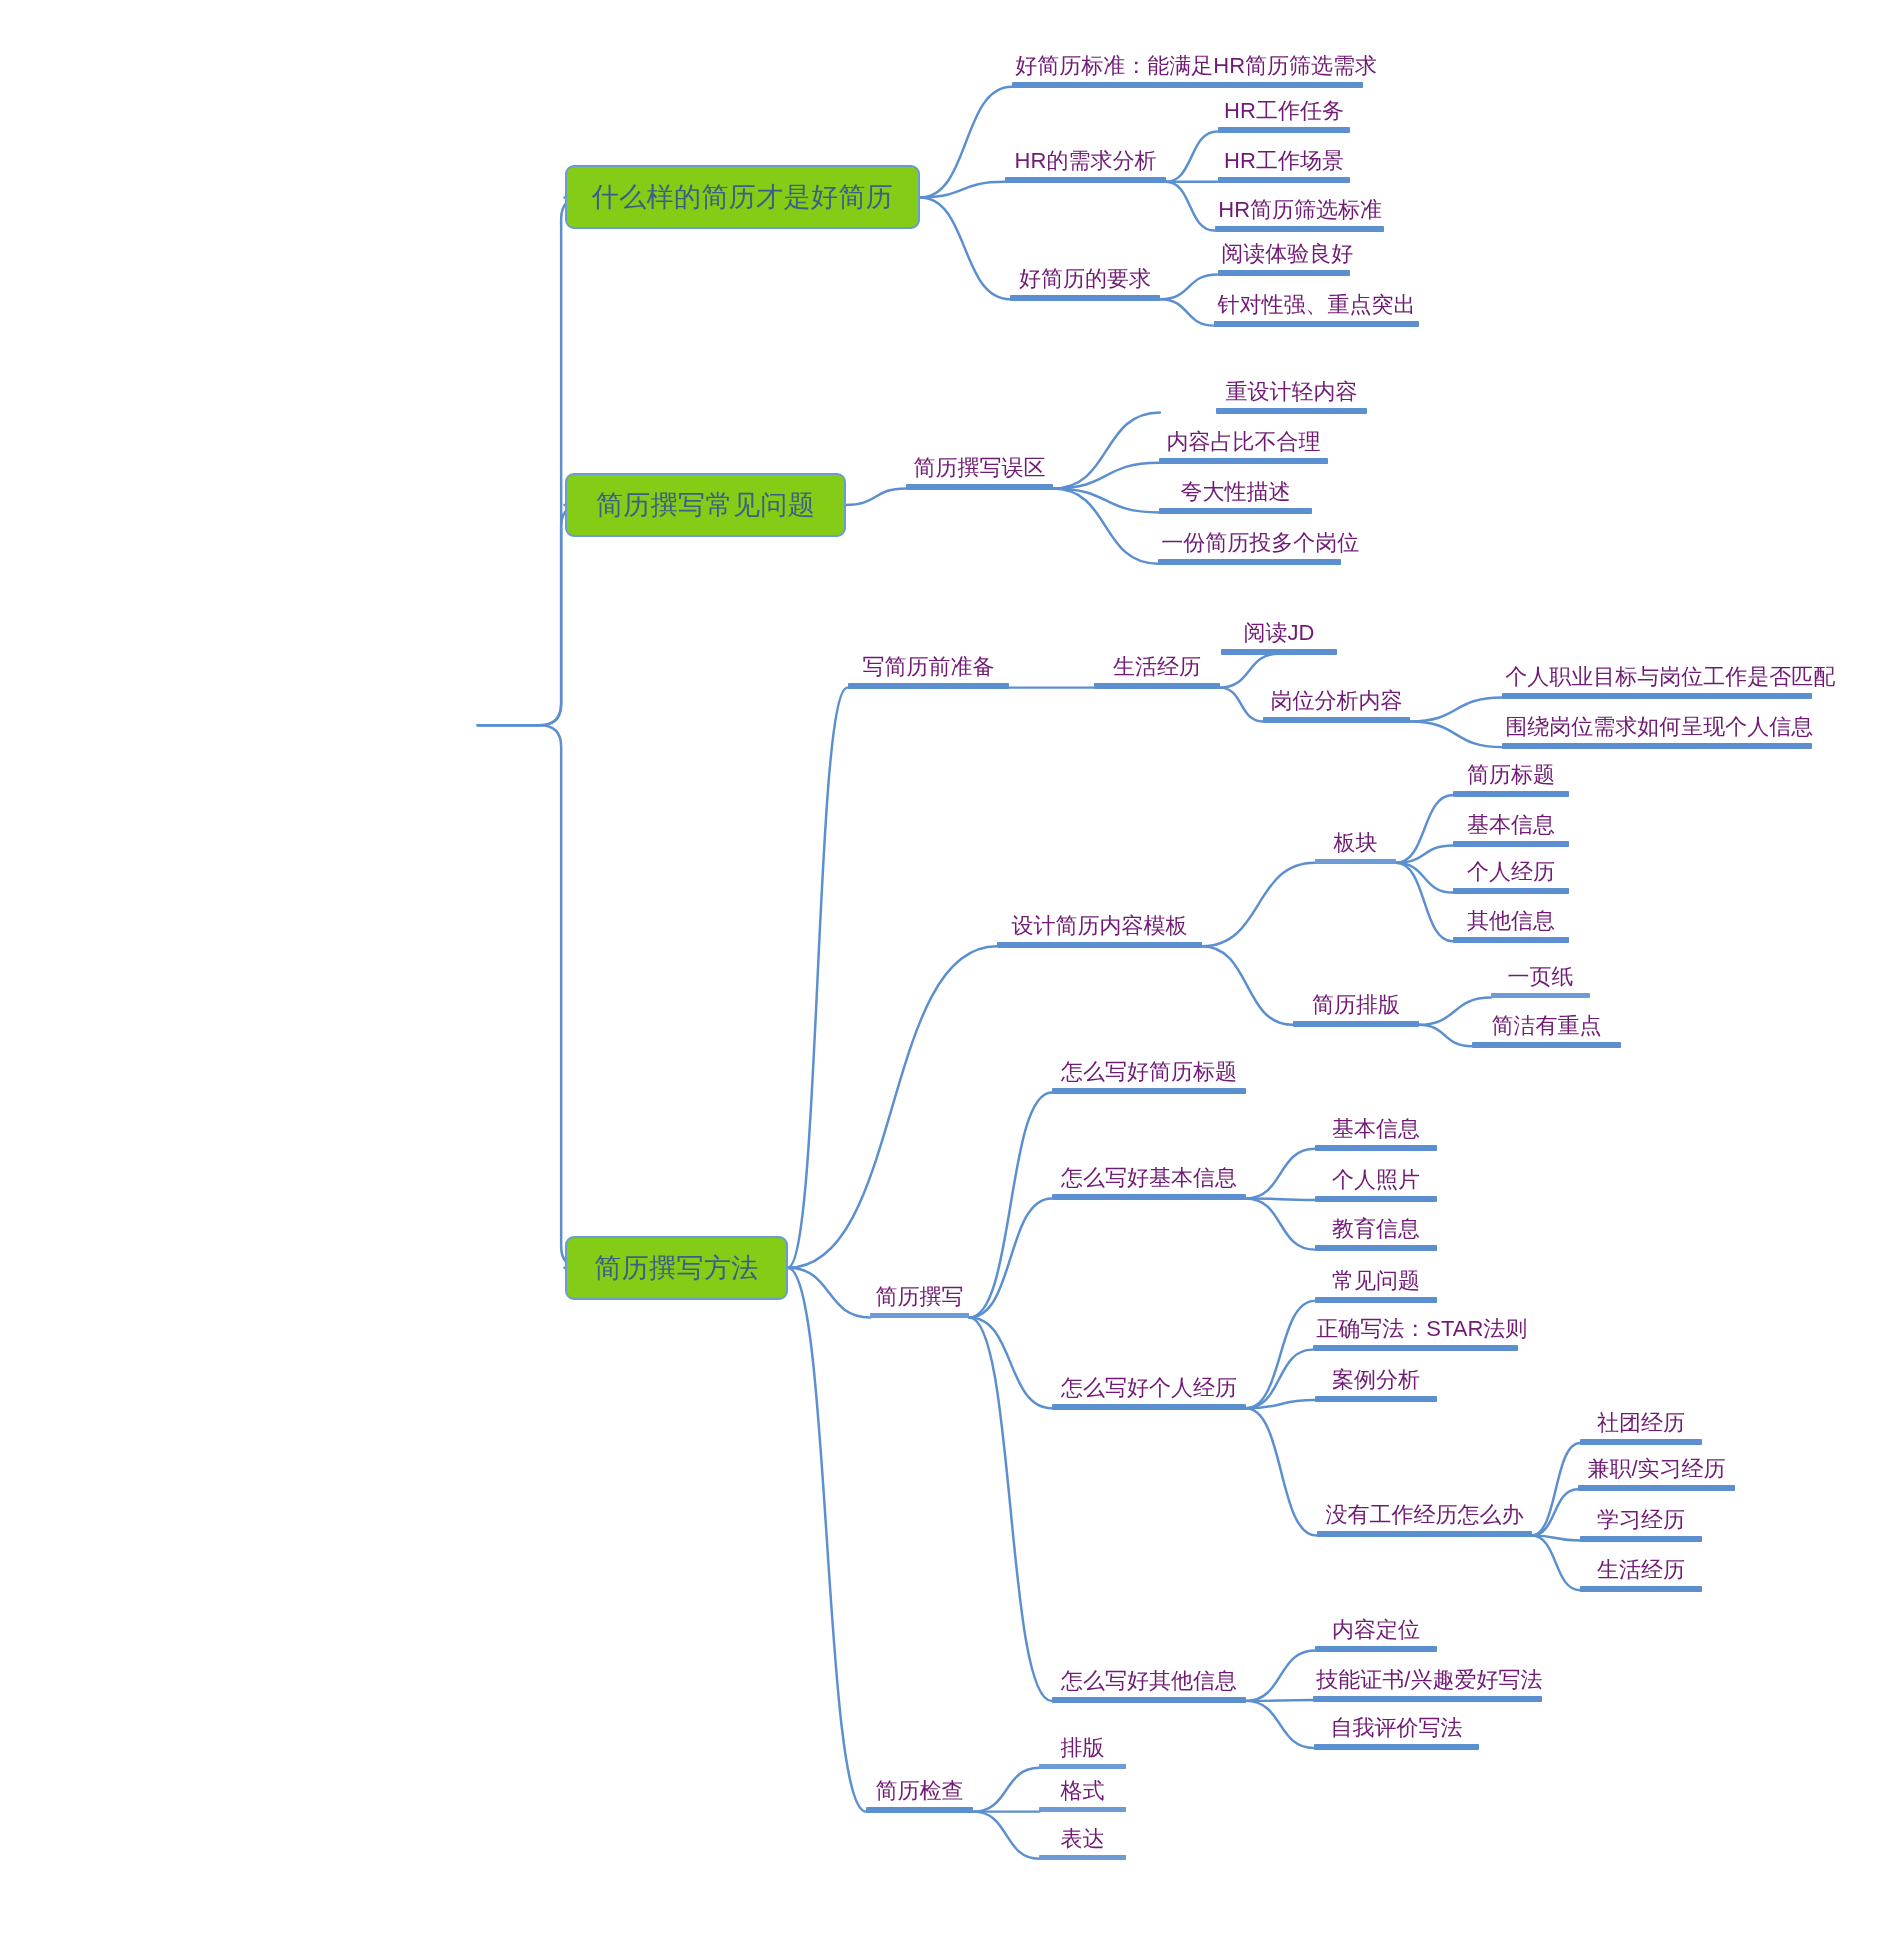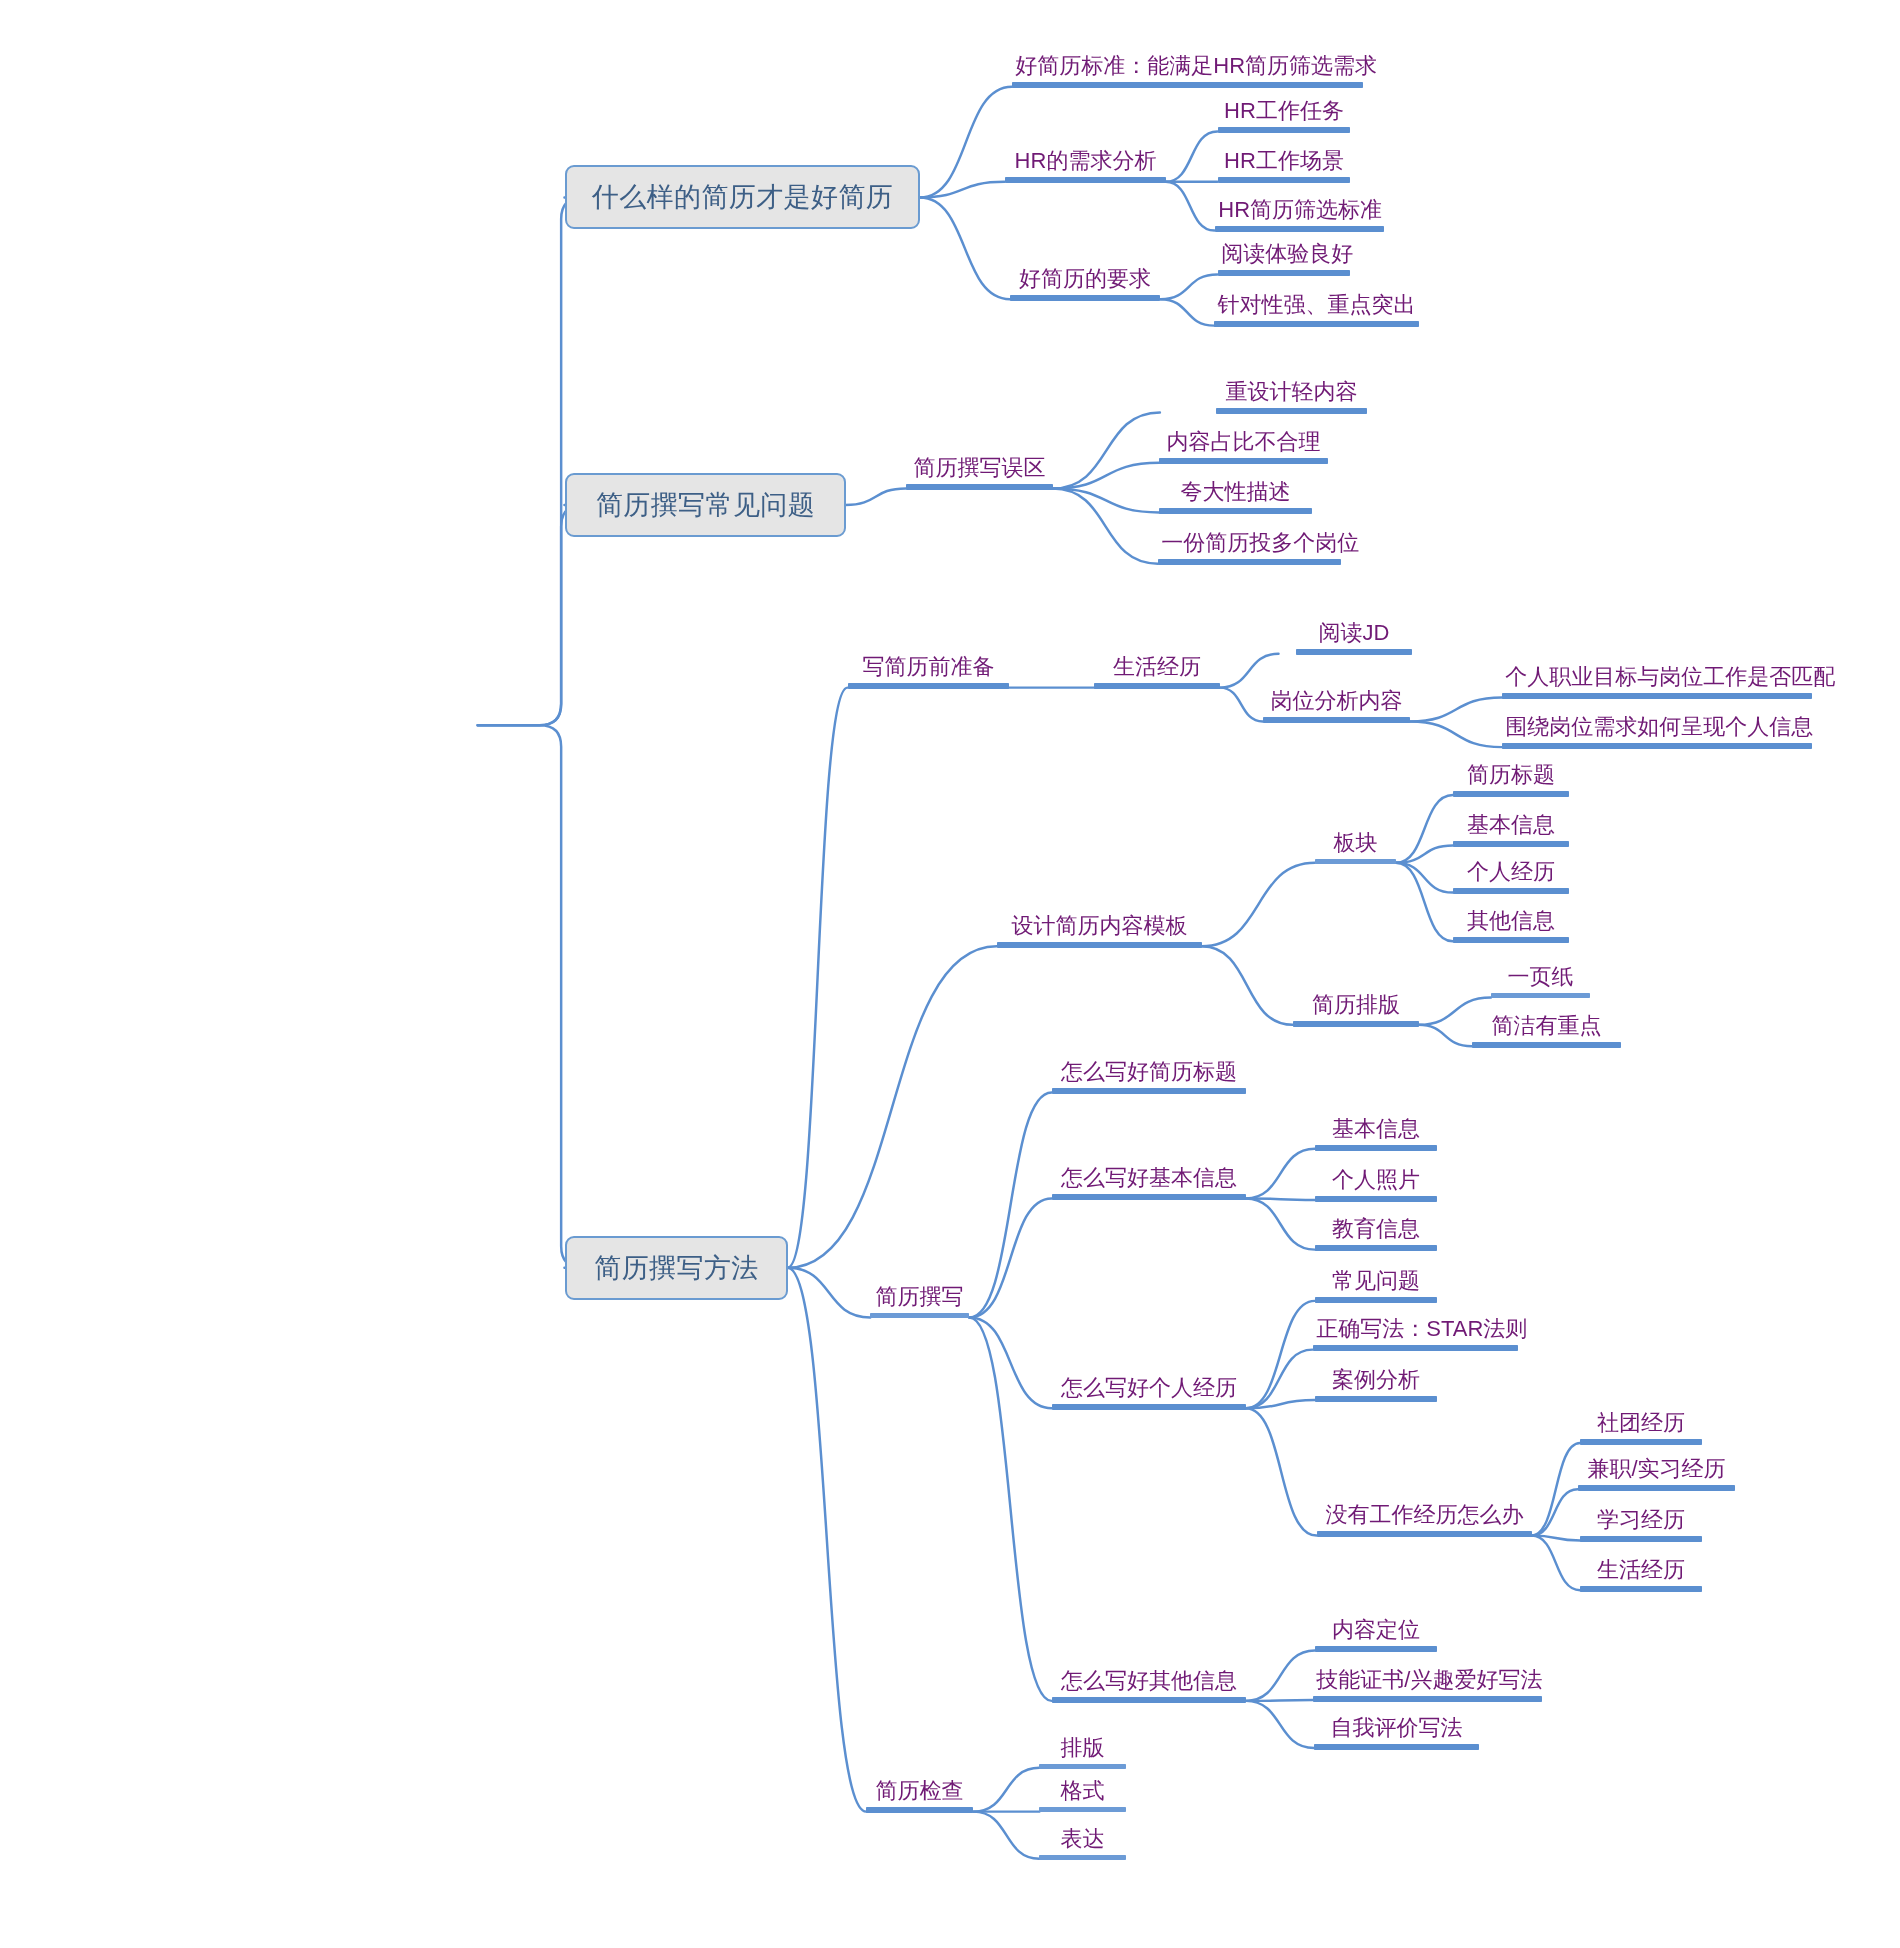--- a/index.html
+++ b/index.html
@@ -17,21 +17,21 @@
     background:#dde5f0;border:4.1px solid #4a7ebb;border-radius:13.2px;
     color:#36618f;text-align:center;
     display:flex;flex-direction:column;align-items:center;justify-content:center;
     line-height:1.30;font-size:32px;letter-spacing:0.4px;
   }
   .root-node .rl{display:block;white-space:nowrap;}
 
   
   .box-node{
     position:absolute;box-sizing:border-box;
-    background:#e5e5e5;border:2.5px solid #6a9bd1;border-radius:9px;
+    background:#84cc16;border:2.5px solid #6a9bd1;border-radius:9px;
     color:#3d5f86;text-align:center;white-space:nowrap;
     display:flex;align-items:center;justify-content:center;
     font-size:27px;letter-spacing:0.4px;
   }
 
   
   .bar-node{position:absolute;box-sizing:border-box;white-space:nowrap;}
   .bar-node .txt{
     display:block;color:#701a75;font-size:22px;line-height:1;
     text-align:center;padding:0 3.3px 5px 3.3px;white-space:nowrap;
@@ -155,21 +155,21 @@
       <span class="bar"></span>
     </div>
     <div class="bar-node" style="left: 848px; width: 161px; top: 656px;">
       <span class="txt">写简历前准备</span>
       <span class="bar"></span>
     </div>
     <div class="bar-node" style="left: 1094px; width: 126px; top: 656px;">
       <span class="txt">生活经历</span>
       <span class="bar"></span>
     </div>
-    <div class="bar-node" style="left: 1296px; width: 116px; top: 622px;">
+    <div class="bar-node" style="left: 1221px; width: 116px; top: 622px;">
       <span class="txt">阅读JD</span>
       <span class="bar"></span>
     </div>
     <div class="bar-node" style="left: 1263px; width: 147px; top: 690px;">
       <span class="txt">岗位分析内容</span>
       <span class="bar"></span>
     </div>
     <div class="bar-node" style="left: 1502px; width: 310px; top: 666px;">
       <span class="txt">个人职业目标与岗位工作是否匹配</span>
       <span class="bar"></span>

